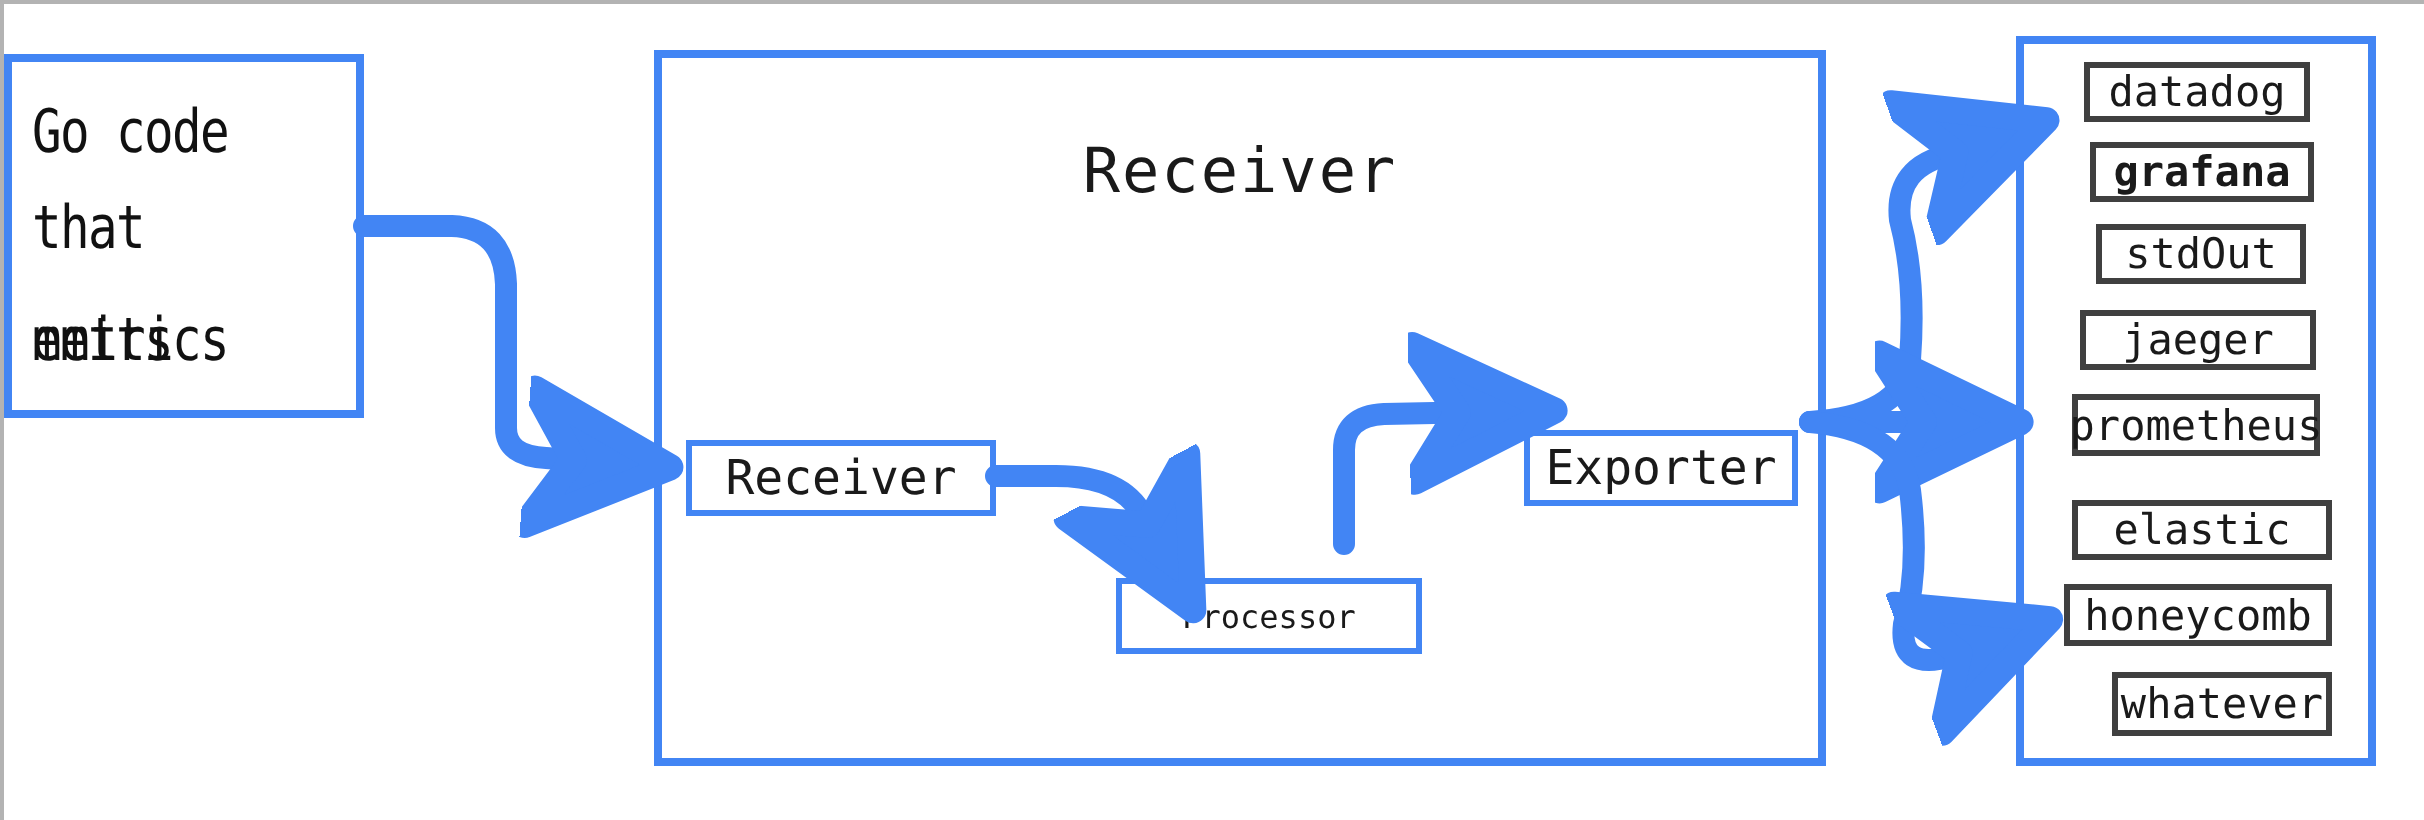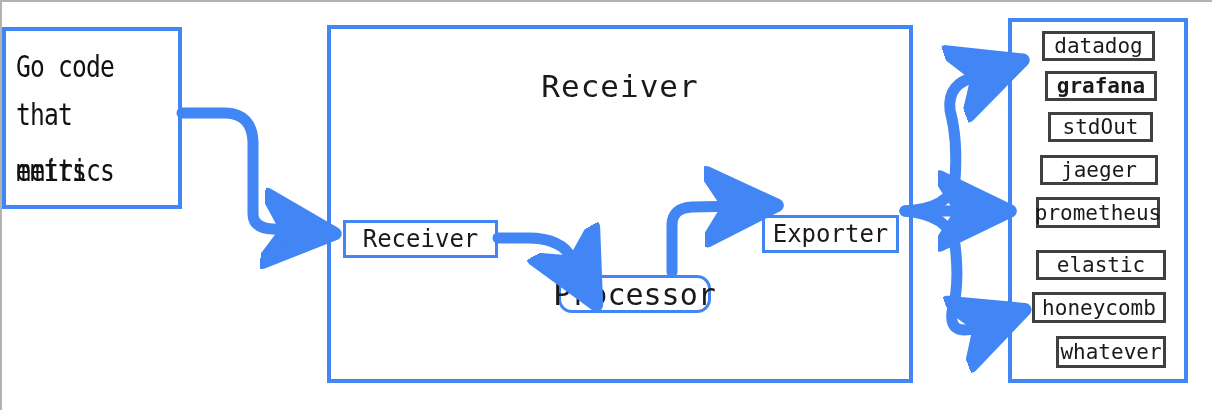--- a/index.html
+++ b/index.html
@@ -78,21 +78,21 @@
     left: 327px; top: 68px;
     width: 586px;
     text-align: center;
     font-size: 31px;
     color: #1a1a1a;
     letter-spacing: 1px;
   }
 
   
   #receiver-box { left: 343px; top: 220px; width: 155px; height: 38px; font-size: 24px; }
-  #processor-box { left: 558px; top: 275px; width: 153px; height: 38px; font-size: 30px; border-radius: 14px; }
+  #processor-box { left: 558px; top: 289px; width: 153px; height: 38px; font-size: 16px; }
   #exporter-box  { left: 762px; top: 190px; width: 137px; height: 38px; font-size: 24px; margin-top: 25px; }
 
   
   #dest-box {
     left: 1008px; top: 18px;
     width: 180px; height: 365px;
   }
   .dest-item {
     position: absolute;
     box-sizing: border-box;

